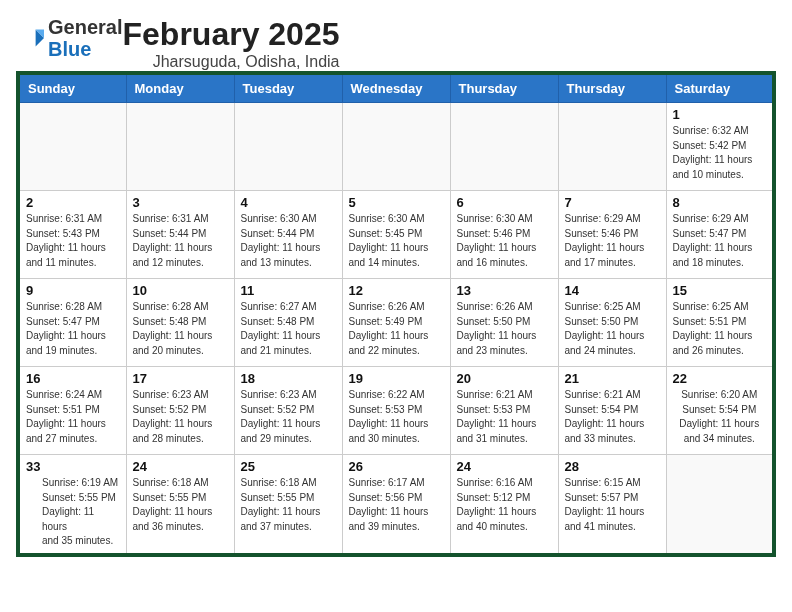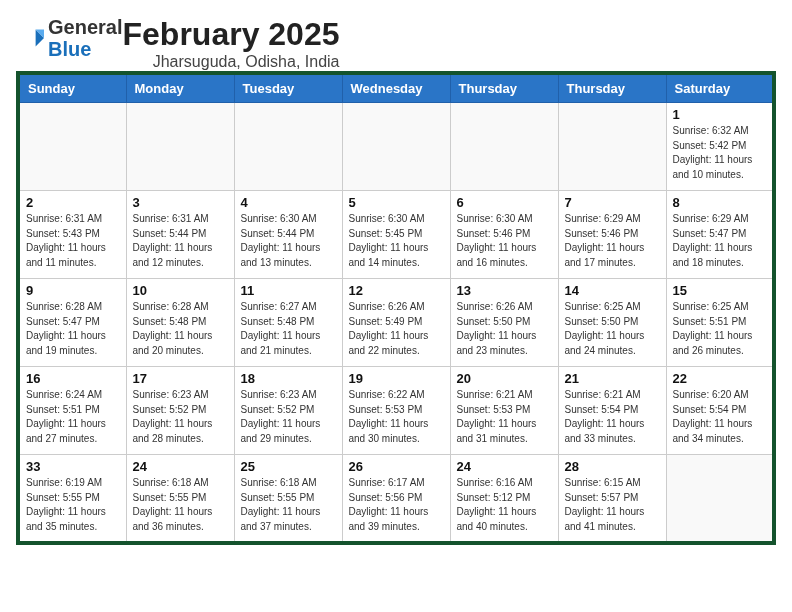--- a/index.html
+++ b/index.html
@@ -275,30 +275,30 @@
         </td>
         <td>
           <span class="day-number">21</span>
           <div class="day-info" style="white-space: pre-line;">Sunrise: 6:21 AM
 Sunset: 5:54 PM
 Daylight: 11 hours
 and 33 minutes.</div>
         </td>
         <td>
           <span class="day-number">22</span>
-          <div class="day-info" style="white-space: pre-line;">Sunrise: 6:20 AM
+          <div class="day-info" style="white-space: pre-line; text-align: center;">Sunrise: 6:20 AM
 Sunset: 5:54 PM
 Daylight: 11 hours
 and 34 minutes.</div>
         </td>
       </tr>
       <tr class="week-row">
         <td>
           <span class="day-number">33</span>
-          <div class="day-info" style="white-space: pre-line;">Sunrise: 6:19 AM
+          <div class="day-info" style="white-space: pre-line; margin-left: 16px;">Sunrise: 6:19 AM
 Sunset: 5:55 PM
 Daylight: 11 hours
 and 35 minutes.</div>
         </td>
         <td>
           <span class="day-number">24</span>
           <div class="day-info" style="white-space: pre-line;">Sunrise: 6:18 AM
 Sunset: 5:55 PM
 Daylight: 11 hours
 and 36 minutes.</div>

